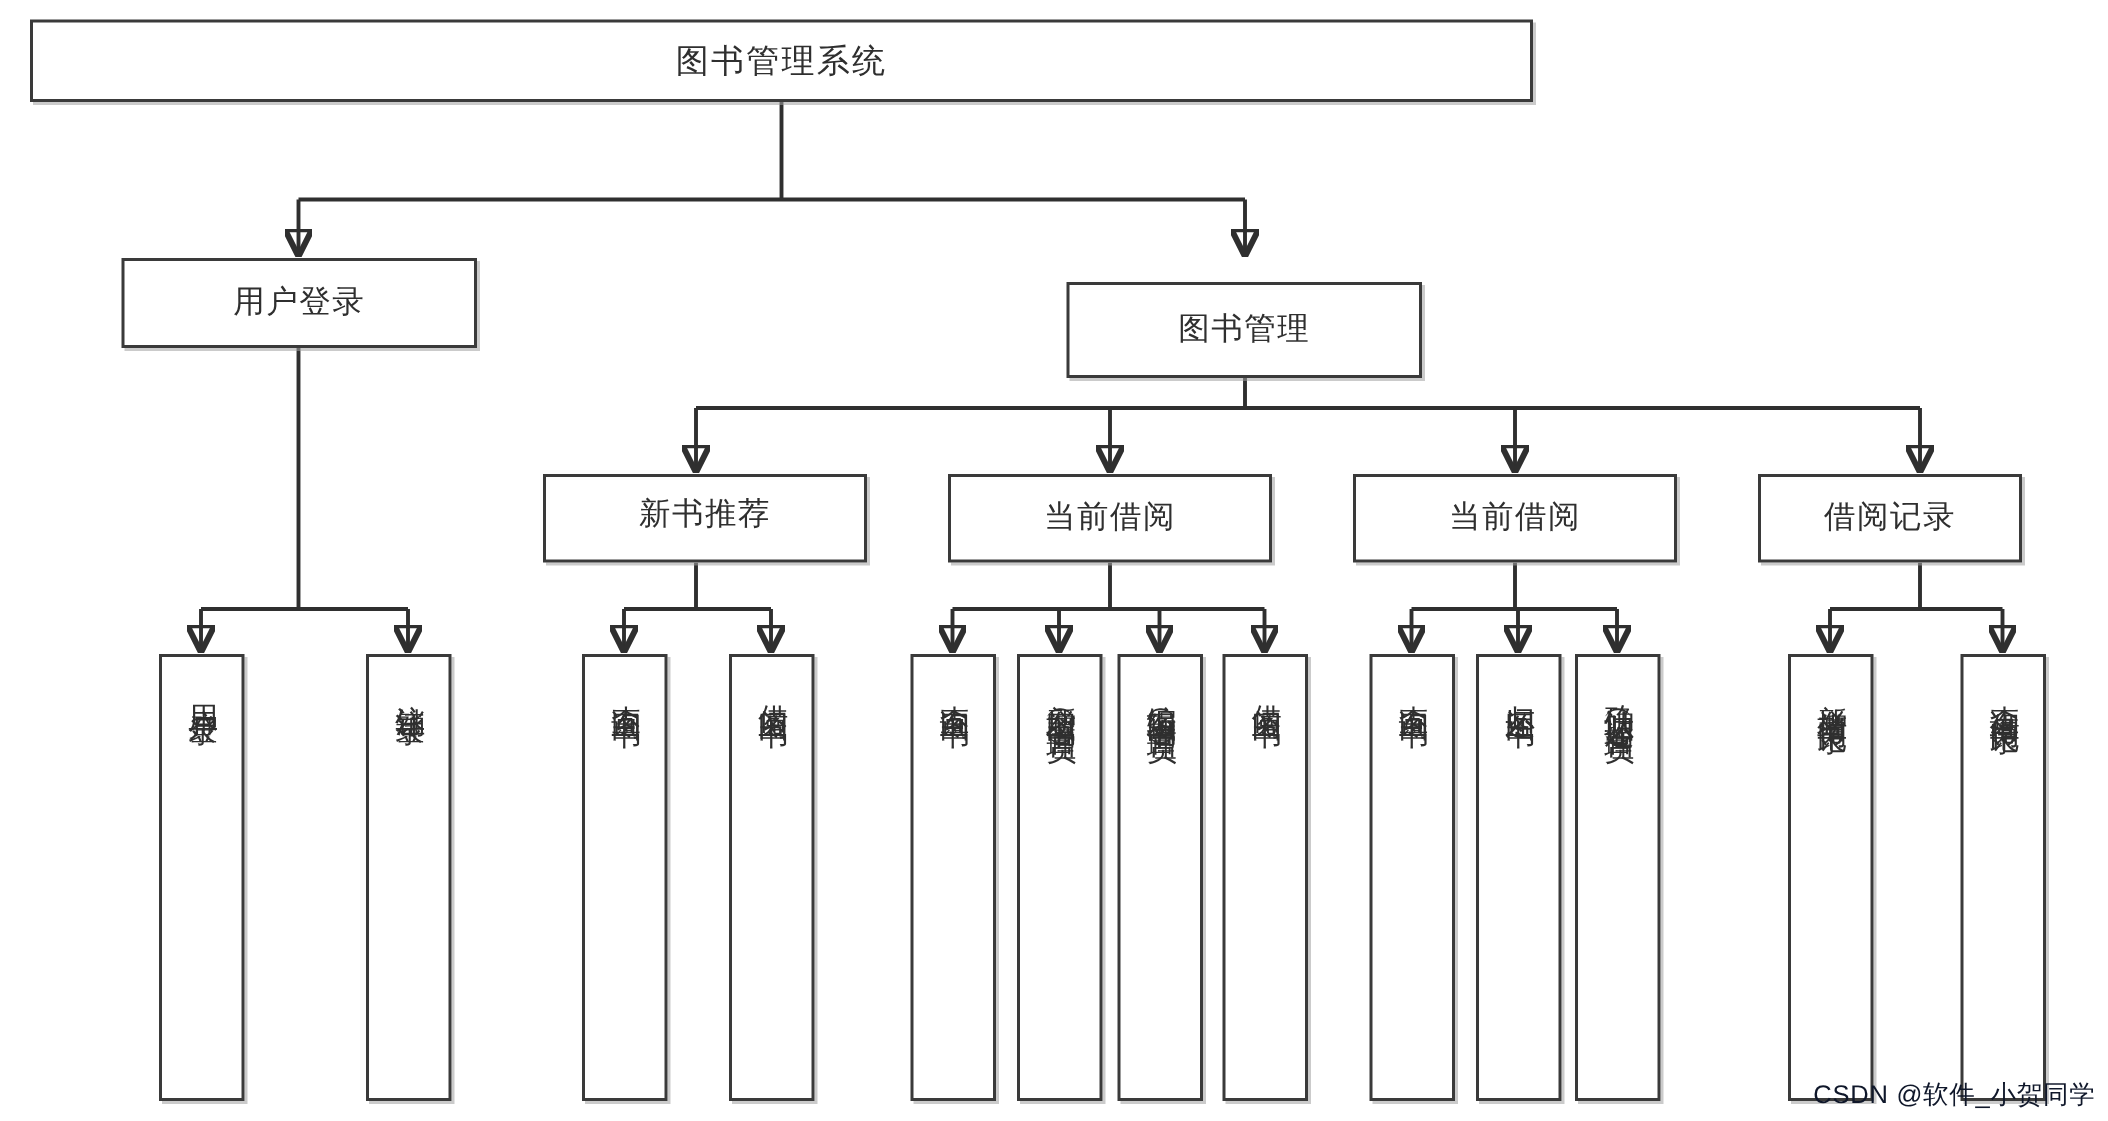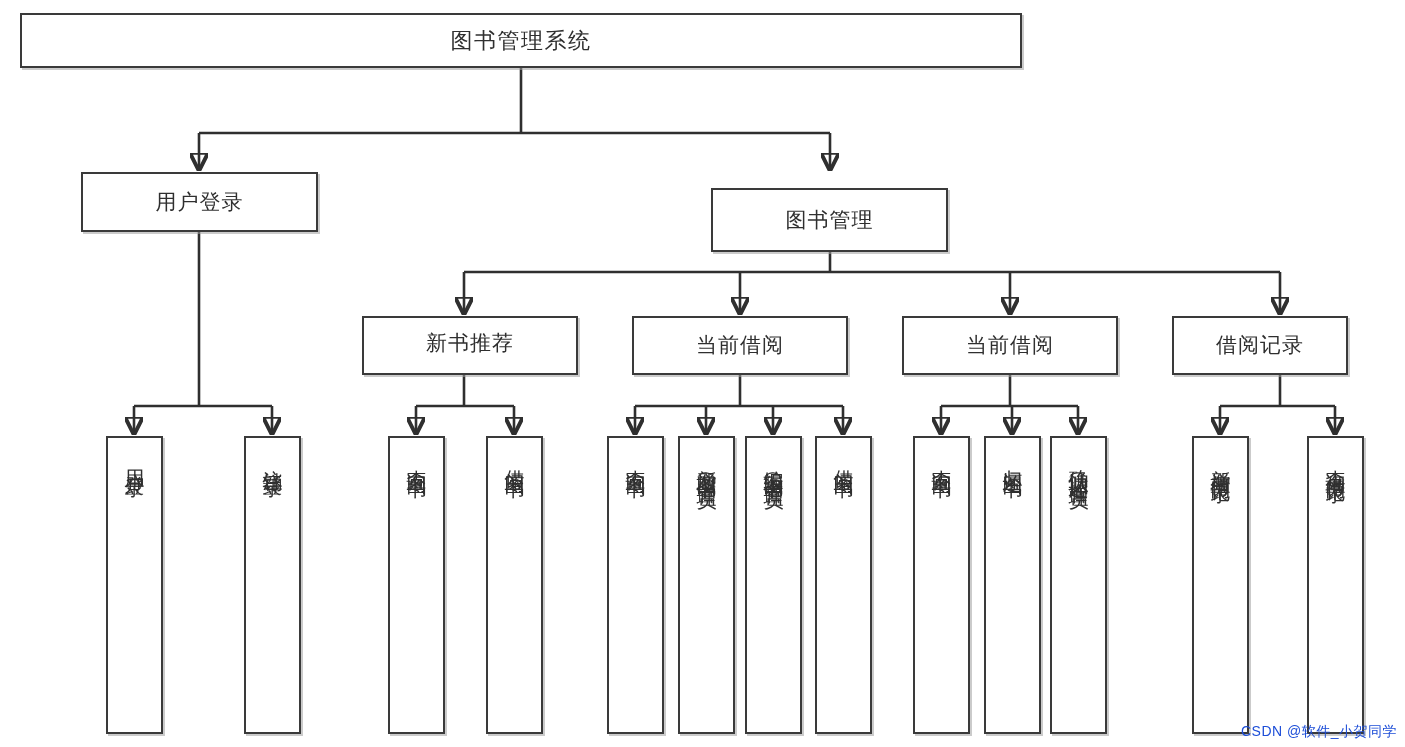--- a/index.html
+++ b/index.html
@@ -55,22 +55,22 @@
   svg.links{
     position:absolute;left:0;top:0;width:1405px;height:747px;
     pointer-events:none;
   }
   svg.links path, svg.links line{
     stroke:#2f2f2f;stroke-width:2.6px;fill:none;
   }
   .watermark{
     position:absolute;
     right:8px;bottom:6px;
-    font-size:14px;
-    color:#1d4ed8;
+    font-size:17px;
+    color:#0f172a;
     letter-spacing:0.5px;
     user-select:none;
     white-space:nowrap;
   }
 </style>
 </head>
 <body>
 
 <div id="diagram">
 

